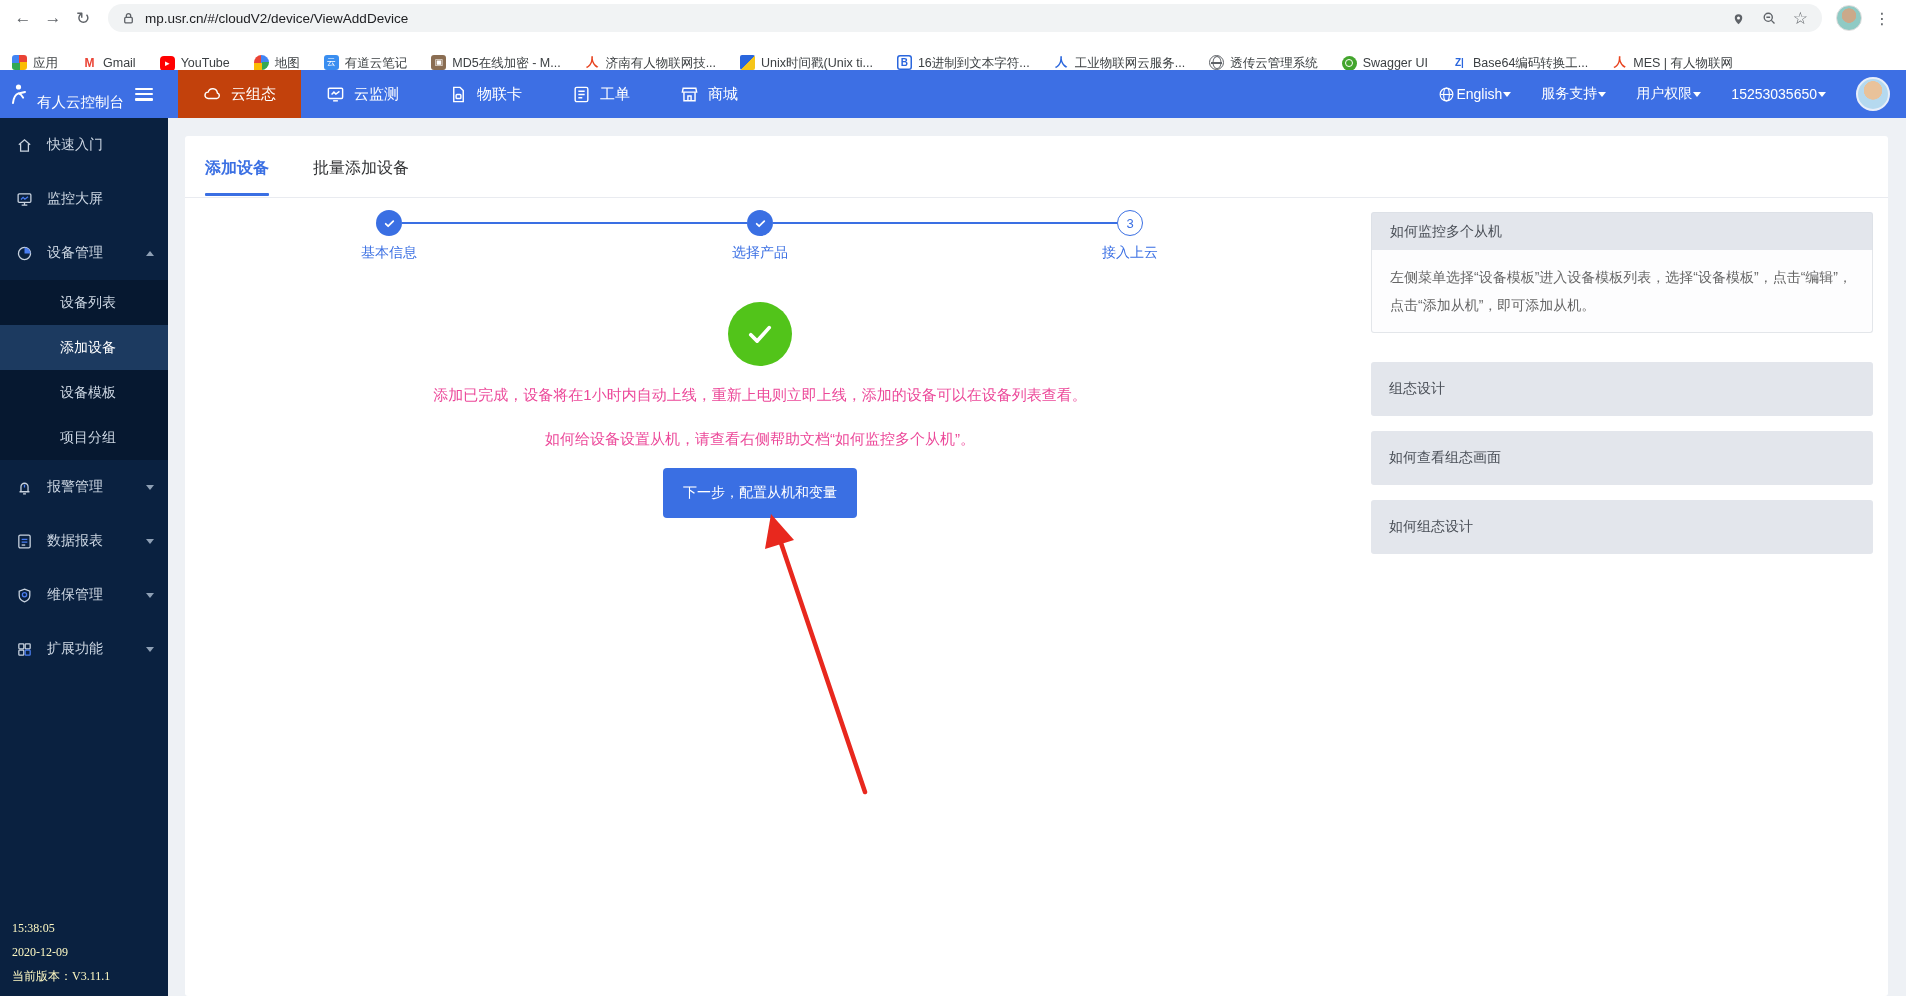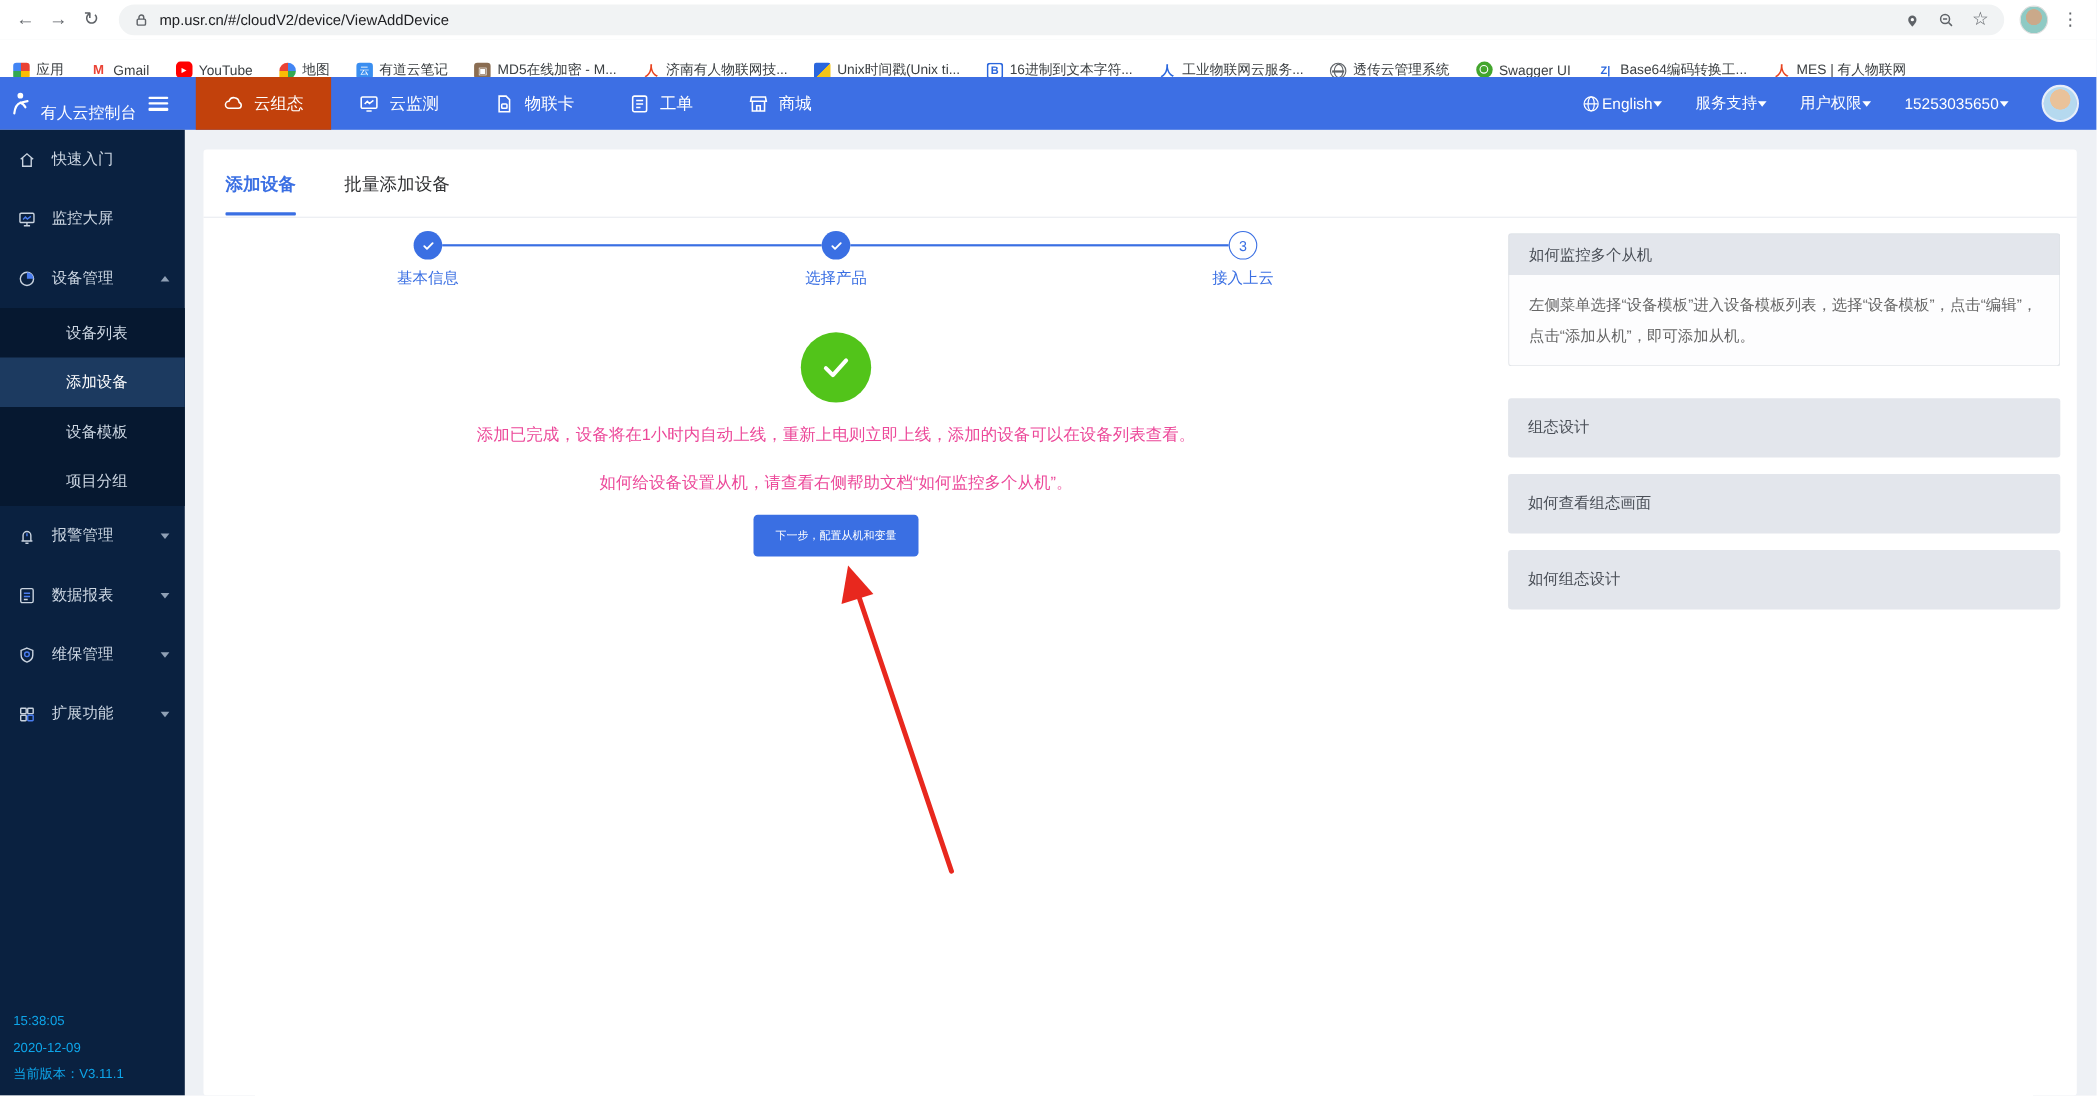--- a/index.html
+++ b/index.html
@@ -12,21 +12,21 @@
   .omnibox { flex:1; height:28px; margin:0 10px; background:#f1f3f4; border-radius:14px; display:flex; align-items:center; padding:0 14px; gap:10px; color:#202124; font-size:13.5px; }
   .omni-url { flex:1; white-space:nowrap; overflow:hidden; }
   .omni-ic { display:flex; align-items:center; gap:16px; color:#5f6368; }
   .star-g { font-size:17px; }
   .chrome-avatar { width:26px; height:26px; border-radius:50%; border:1px solid #ddd;
     background:radial-gradient(circle at 50% 40%, #caa98a 0 7px, #8fcac4 7.5px); margin:0 4px; }
   .dots { color:#5f6368; font-size:16px; padding:0 8px; }
 
   
   .bookmarks { position:absolute; top:36px; left:0; width:100%; height:34px; background:#fff; display:flex; align-items:center; padding:0 12px; gap:24px; font-size:12.5px; color:#3c4043; }
-  .bm { display:flex; align-items:flex-end; gap:6px; white-space:nowrap;margin-top:20px; }
+  .bm { display:flex; align-items:flex-start; gap:6px; white-space:nowrap;margin-top:20px; }
   .fav { width:15px; height:15px; display:flex; align-items:center; justify-content:center; border-radius:3px; position:relative; flex:0 0 auto; }
   .f0 { background:conic-gradient(#ea4335 0 90deg,#fbbc04 0 180deg,#34a853 0 270deg,#4285f4 0); }
   .f1::before { content:"M"; color:#ea4335; font-weight:bold; font-size:12px; }
   .f2 { background:#f00; border-radius:4px; } .f2::before { content:"▸"; color:#fff; font-size:9px; }
   .f3 { background:conic-gradient(#4285f4 0 25%,#34a853 0 50%,#fbbc04 0 75%,#ea4335 0); border-radius:50% 50% 50% 0; }
   .f4 { background:#3a8ef0; } .f4::before { content:"云"; color:#fff; font-size:9px; }
   .f5 { background:#8a6d52; } .f5::before { content:"▣"; color:#fff; font-size:9px; }
   .fper::before { content:"人"; font-weight:bold; font-size:12px; }
   .f6::before { color:#e8431f; } .f9::before { color:#2a66dd; } .f13::before { color:#e8431f; }
   .f7 { background:linear-gradient(135deg,#2a66dd 50%,#f5c518 50%); border-radius:2px; }
@@ -54,39 +54,39 @@
 
   
   .sidebar { position:absolute; top:118px; left:0; width:168px; bottom:0; background:#0a2140; color:#ccd6e2; font-size:14px; }
   .side-item { height:54px; display:flex; align-items:center; padding:0 14px 0 16px; gap:14px; }
   .side-item .lbl { flex:1; }
   .c-up { width:0; height:0; border-left:4.5px solid transparent; border-right:4.5px solid transparent; border-bottom:5px solid #8fa0b5; }
   .c-down { width:0; height:0; border-left:4.5px solid transparent; border-right:4.5px solid transparent; border-top:5px solid #8fa0b5; }
   .submenu { background:#061830; }
   .sub-item { height:45px; display:flex; align-items:center; padding-left:60px; }
   .sub-item.active { background:#1c3a60; color:#fff; }
-  .side-foot { position:absolute; left:12px; bottom:8px; font-size:12px; color:#0ea5e9; line-height:24px; }
+  .side-foot { position:absolute; left:12px; bottom:8px; font-size:12px; color:#fef9c3; line-height:24px;font-family:Liberation Serif, serif; }
   .sicon { width:17px; height:17px; flex:0 0 auto; color:#c9d3df; }
 
   
   .card { position:absolute; left:185px; top:136px; width:1703px; height:860px; background:#fff; border-radius:3px; }
   .tabs { position:absolute; top:22px; left:20px; display:flex; gap:44px; font-size:16px; }
   .tab { padding-bottom:17px; color:#303133; position:relative; }
   .tab.active { color:#3a6fe3; font-weight:bold; }
   .tab.active::after { content:""; position:absolute; left:0; right:0; bottom:0; height:3px; background:#3a6fe3; border-radius:1px; }
   .tabline { position:absolute; top:61px; left:0; right:0; height:1px; background:#e9ebf0; }
 
   .scircle { position:absolute; top:74px; width:26px; height:26px; border-radius:50%; background:#3a6fe3; display:flex; align-items:center; justify-content:center; }
   .scircle.todo { background:#fff; border:1px solid #3a6fe3; color:#3a6fe3; font-size:13px; }
   .sline { position:absolute; top:86px; height:2px; background:#3a6fe3; }
   .slabel { position:absolute; top:108px; transform:translateX(-50%); color:#3a6fe3; font-size:14px; white-space:nowrap; }
 
   .success-circle { position:absolute; left:543px; top:166px; width:64px; height:64px; border-radius:50%; background:#52c41a; display:flex; align-items:center; justify-content:center; }
   .msg { position:absolute; left:0; width:1150px; text-align:center; font-size:15px; color:#ec4899; }
-  .next-btn { position:absolute; top:332px; left:575px; transform:translateX(-50%); height:38px; padding:0 20px; background:#3a6fe3; color:#fff; font-size:10px; border:none; border-radius:4px; white-space:nowrap; cursor:pointer; }
+  .next-btn { position:absolute; top:332px; left:575px; transform:translateX(-50%); height:50px; padding:0 20px; background:#3a6fe3; color:#fff; font-size:14px; border:none; border-radius:4px; white-space:nowrap; cursor:pointer; }
 
   
   .help { position:absolute; left:1186px; top:76px; width:502px; font-size:14px; color:#4a4f57; }
   .help-head { height:38px; background:#e3e6ec; border:1px solid #dde1e7; border-bottom:none; border-radius:3px 3px 0 0; display:flex; align-items:center; padding:0 18px; }
   .help-body { border:1px solid #e3e6ea; border-top:none; background:#fdfdfe; padding:13px 18px; line-height:28px; color:#666; border-radius:0 0 3px 3px; }
   .help-link { height:54px; background:#e3e6ec; border-radius:3px; display:flex; align-items:center; padding:0 18px; margin-top:15px; }
   .help-link.first { margin-top:29px; }
 
   .arrow-overlay { position:absolute; top:0; left:0; pointer-events:none; }
   svg.ic { display:block; }

